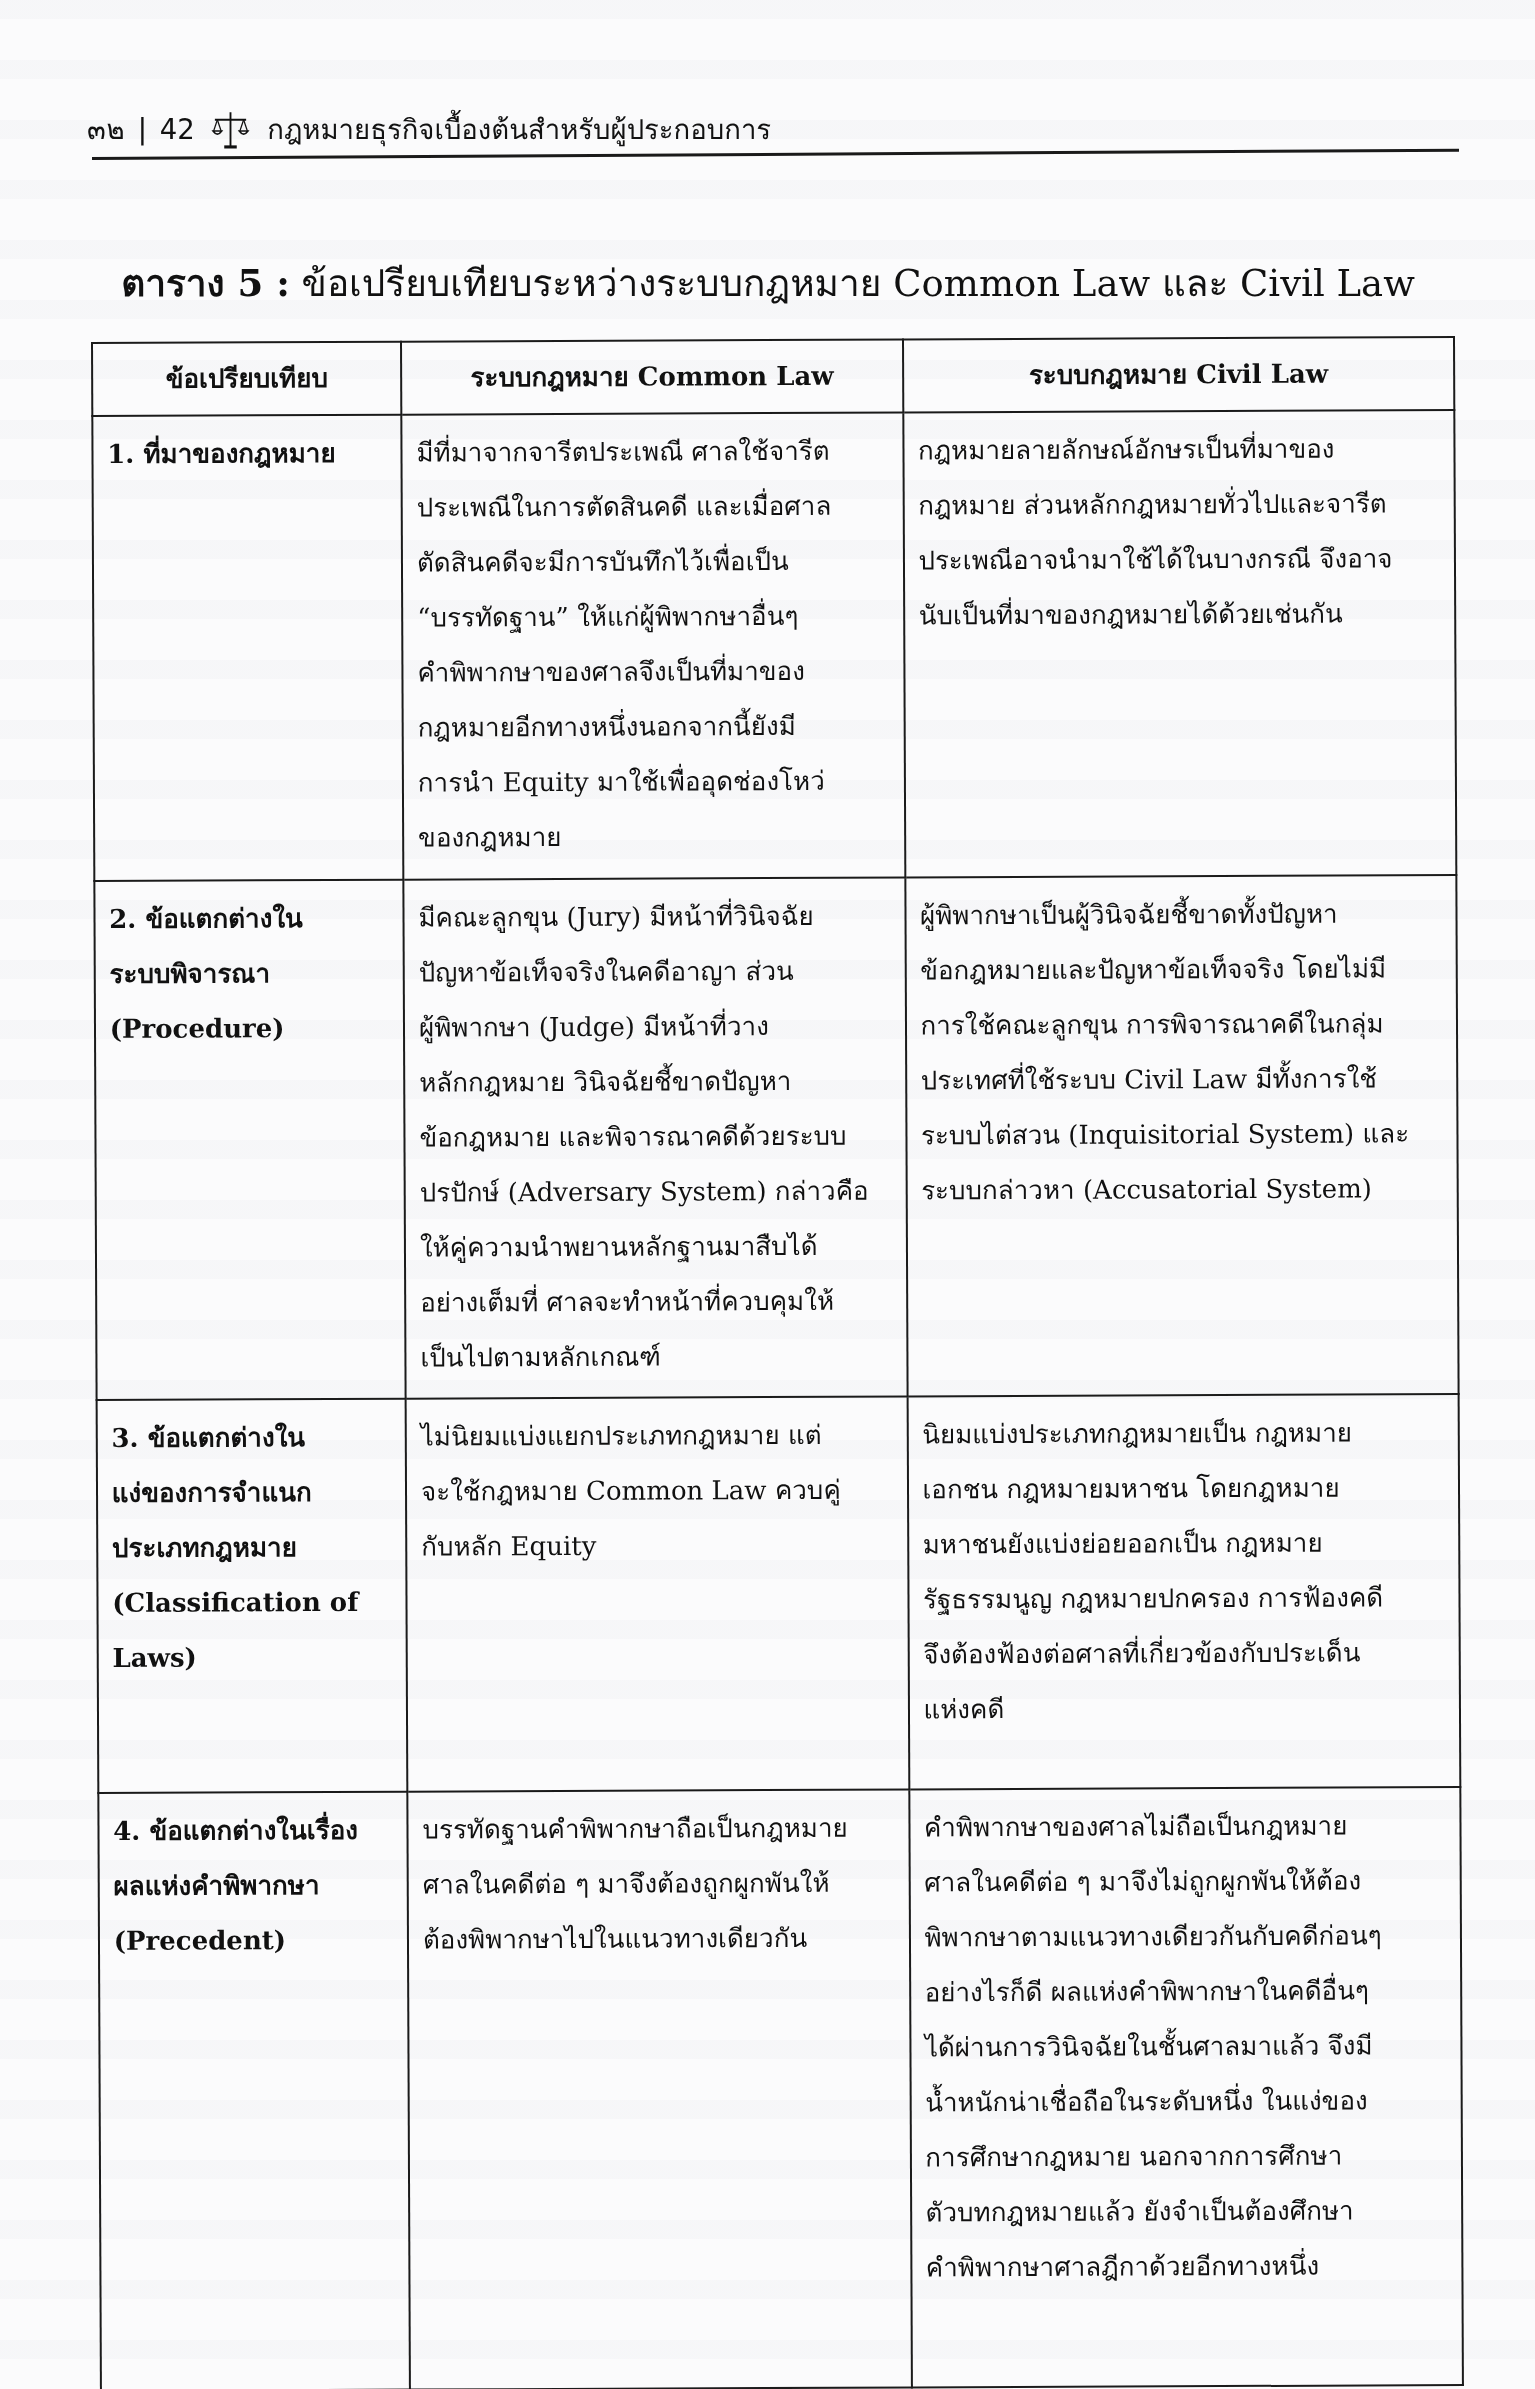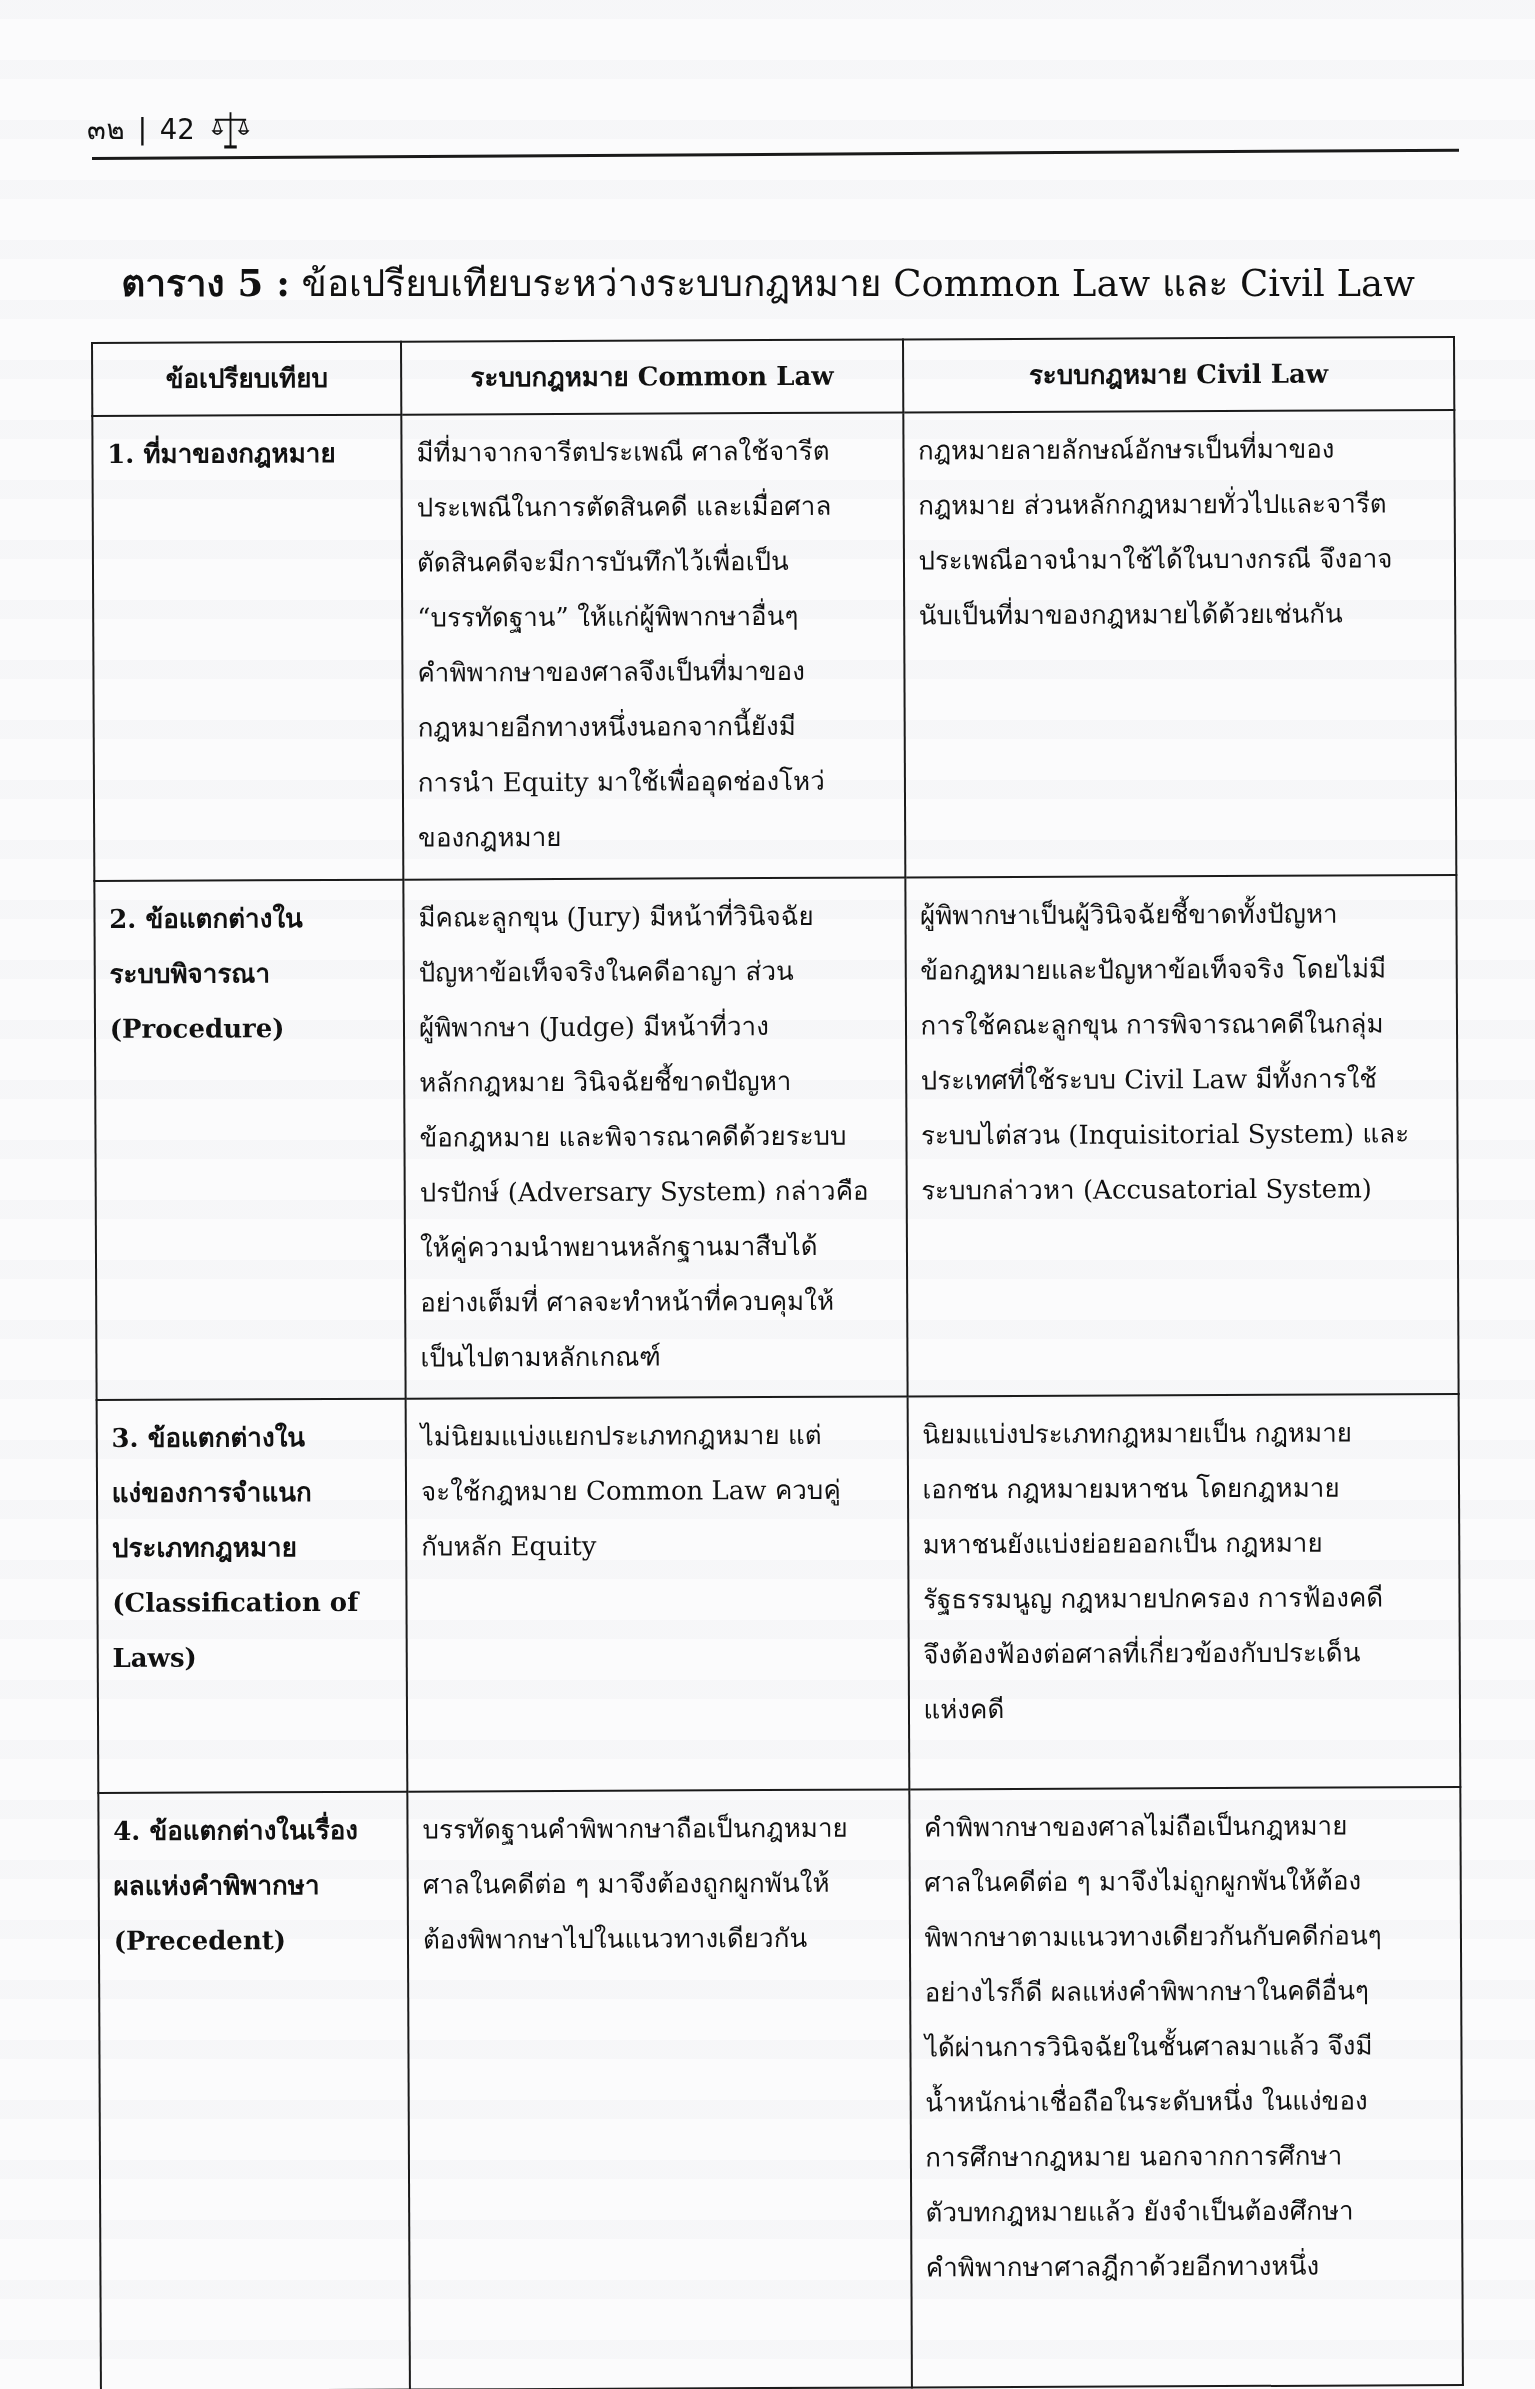--- a/index.html
+++ b/index.html
@@ -113,20 +113,21 @@
         <line x1="6" y1="14" x2="56" y2="14" stroke="#111" stroke-width="3"></line>
         <line x1="10" y1="14" x2="4" y2="32" stroke="#111" stroke-width="2"></line>
         <line x1="10" y1="14" x2="16" y2="32" stroke="#111" stroke-width="2"></line>
         <path d="M3 32 Q10 42 17 32 Z" fill="none" stroke="#111" stroke-width="2.5"></path>
         <line x1="52" y1="14" x2="46" y2="32" stroke="#111" stroke-width="2"></line>
         <line x1="52" y1="14" x2="58" y2="32" stroke="#111" stroke-width="2"></line>
         <path d="M45 32 Q52 42 59 32 Z" fill="none" stroke="#111" stroke-width="2.5"></path>
         <rect x="21" y="55" width="20" height="5" fill="#111"></rect>
       </svg>
     </span>
+    <span>กฎหมายธุรกิจเบื้องต้นสำหรับผู้ประกอบการ</span>
   </div>
   <div class="header-rule"></div>
 </div>
 
 <div class="caption">
   <b>ตาราง 5 :</b>
   <span>ข้อเปรียบเทียบระหว่างระบบกฎหมาย Common Law และ Civil Law</span>
 </div>
 
 <table class="compare">

